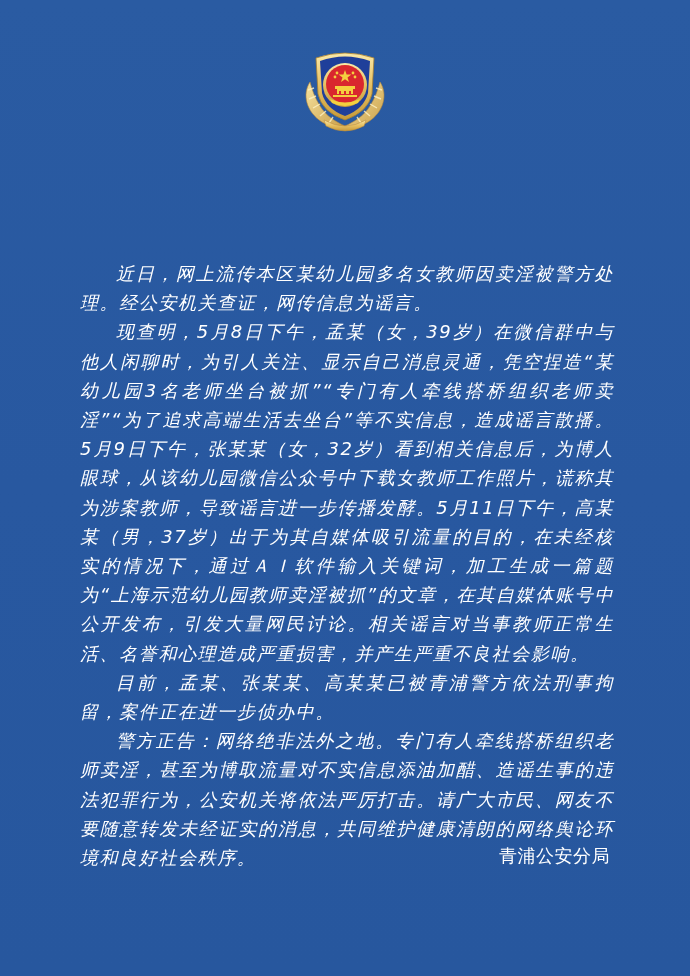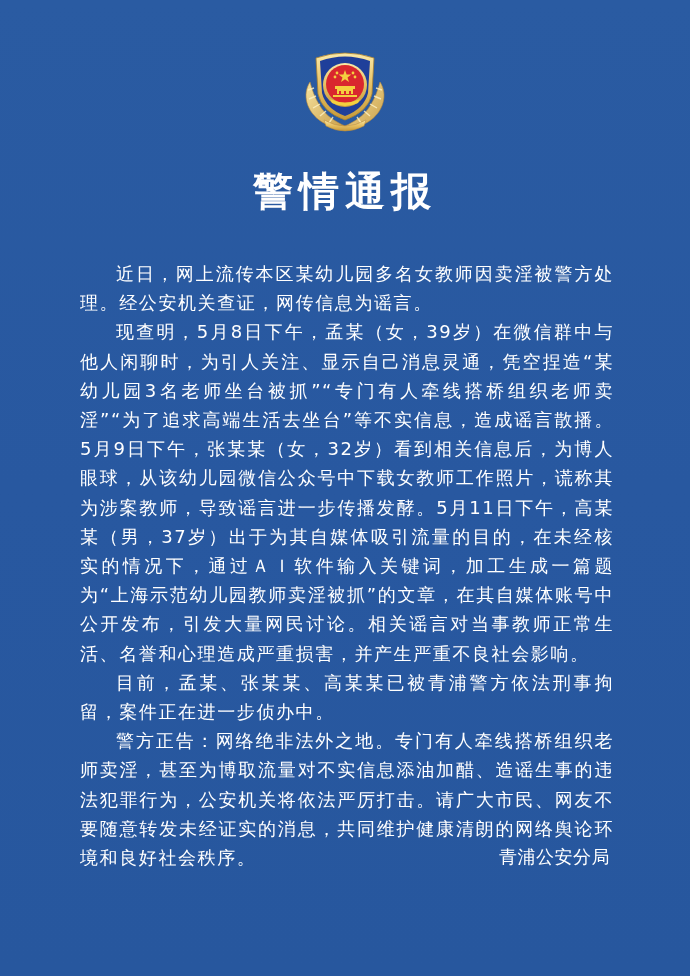--- a/index.html
+++ b/index.html
@@ -42,34 +42,36 @@
   .body-text {
     position: absolute;
     left: 80px;
     top: 259px;
     width: 534px;
     font-size: 18px;
     line-height: 29.2px;
     letter-spacing: 1.6px;
     text-align: justify;
     color: #ffffff;
+    font-style: italic;
   }
   .body-text p {
     margin: 0;
     text-indent: 2em;
   }
   .signature {
     position: absolute;
     right: 80px;
     top: 842px;
     text-align: right;
     font-size: 18px;
     line-height: 29px;
     letter-spacing: 0.5px;
     color: #ffffff;
+    font-family: Liberation Serif, serif;
   }
   .signature div { white-space: nowrap; }
 </style>
 </head>
 <body>
 
 <div class="page">
 
   <div class="emblem">
     <svg width="98" height="98" viewBox="0 0 98 98">
@@ -111,21 +113,20 @@
       <rect x="41" y="53" width="16" height="5" fill="#f4d03f"></rect>
       <rect x="43" y="55" width="2" height="3" fill="#d9272e"></rect>
       <rect x="48" y="55" width="2" height="3" fill="#d9272e"></rect>
       <rect x="53" y="55" width="2" height="3" fill="#d9272e"></rect>
       <rect x="37" y="59" width="24" height="2" fill="#f4d03f"></rect>
 
       <path d="M34 63 Q49 70 64 63 L62 67 Q49 73 36 67 Z" fill="#f4d03f"></path>
     </svg>
   </div>
 
-  <div class="title">警情通报</div>
 
   <div class="body-text">
     <p>近日，网上流传本区某幼儿园多名女教师因卖淫被警方处理。经公安机关查证，网传信息为谣言。</p>
     <p>现查明，5月8日下午，孟某（女，39岁）在微信群中与他人闲聊时，为引人关注、显示自己消息灵通，凭空捏造“某幼儿园3名老师坐台被抓”“专门有人牵线搭桥组织老师卖淫”“为了追求高端生活去坐台”等不实信息，造成谣言散播。5月9日下午，张某某（女，32岁）看到相关信息后，为博人眼球，从该幼儿园微信公众号中下载女教师工作照片，谎称其为涉案教师，导致谣言进一步传播发酵。5月11日下午，高某某（男，37岁）出于为其自媒体吸引流量的目的，在未经核实的情况下，通过ＡＩ软件输入关键词，加工生成一篇题为“上海示范幼儿园教师卖淫被抓”的文章，在其自媒体账号中公开发布，引发大量网民讨论。相关谣言对当事教师正常生活、名誉和心理造成严重损害，并产生严重不良社会影响。</p>
     <p>目前，孟某、张某某、高某某已被青浦警方依法刑事拘留，案件正在进一步侦办中。</p>
     <p>警方正告：网络绝非法外之地。专门有人牵线搭桥组织老师卖淫，甚至为博取流量对不实信息添油加醋、造谣生事的违法犯罪行为，公安机关将依法严厉打击。请广大市民、网友不要随意转发未经证实的消息，共同维护健康清朗的网络舆论环境和良好社会秩序。</p>
   </div>
 
   <div class="signature">
     <div>青浦公安分局</div>

